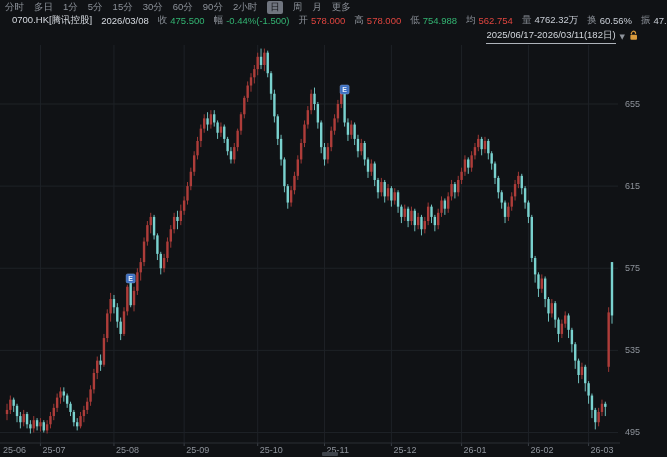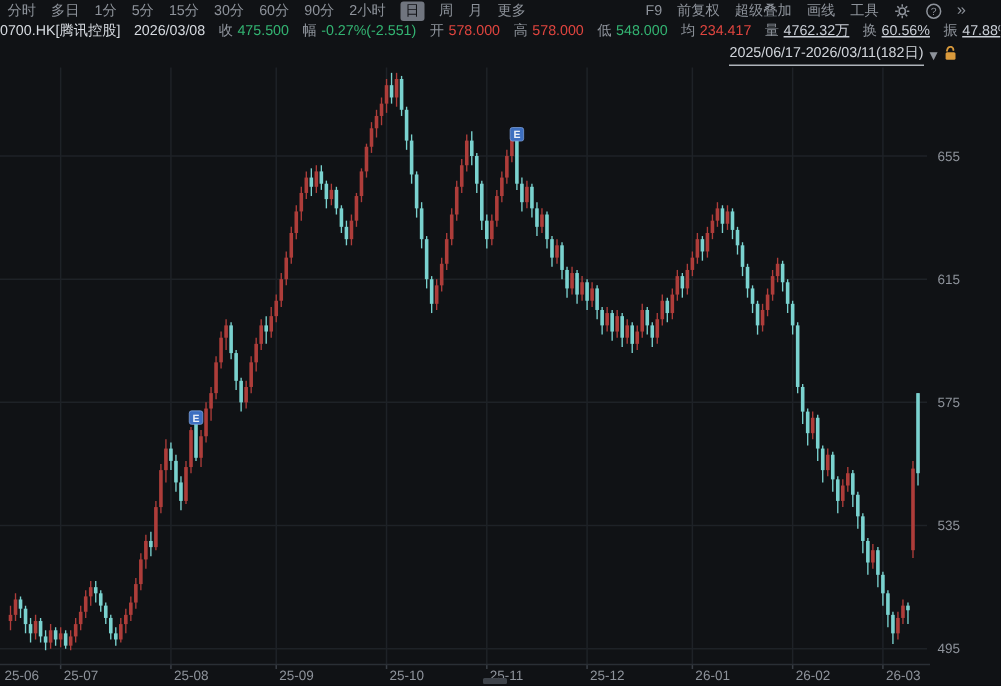--- a/index.html
+++ b/index.html
@@ -9,27 +9,27 @@
   .topbar{position:absolute;top:0;left:0;width:649px;height:14px;display:flex;align-items:center;
           padding:0 5px;box-sizing:border-box;font-size:9.5px;white-space:nowrap;}
   .periods{display:flex;align-items:center;gap:10px;}
   .period{color:#8e939b;cursor:default;}
   .period.active{background:#70757f;color:#111317;padding:0 3px;border-radius:2px;}
   .topbar-right{margin-left:auto;display:flex;align-items:center;gap:10px;color:#8e939b;}
   .tb-icon{display:flex;align-items:center;}
   .expand-glyph{font-size:11px;line-height:10px;color:#8e939b;}
   
   .quotebar{position:absolute;top:14px;left:0;width:667px;height:13px;display:flex;align-items:center;
-            padding:0 0;box-sizing:border-box;font-size:9.5px;white-space:nowrap;gap:9px;}
+            padding:0 12px;box-sizing:border-box;font-size:9.5px;white-space:nowrap;gap:9px;}
   .q-sym,.q-date{color:#d6dae0;}
   .q-field{display:flex;gap:3px;align-items:center;}
   .q-label{color:#8e939b;}
   .v-green{color:#33b472;}
   .v-red{color:#e0453f;}
-  .v-white{color:#c9ced6;text-decoration:underline;}
+  .v-white{color:#c9ced6;}
   
   .range-selector{position:absolute;top:29px;right:28px;display:flex;align-items:center;gap:4px;
                   font-size:9.5px;z-index:5;}
   .range-text{color:#d2d6dc;border-bottom:1px solid #aeb3ba;padding-bottom:1px;}
   .range-caret{color:#8e939b;font-size:7px;font-family:"DejaVu Sans",sans-serif;}
   
   .chart-svg{position:absolute;top:0;left:0;}
   .scroll-thumb{position:absolute;left:322px;top:452px;width:16px;height:4px;background:#3e434a;border-radius:1px;}
 </style>
 </head>
@@ -456,72 +456,49 @@
         <span class="period">15分</span>
         <span class="period">30分</span>
         <span class="period">60分</span>
         <span class="period">90分</span>
         <span class="period">2小时</span>
         <span class="period active">日</span>
         <span class="period">周</span>
         <span class="period">月</span>
         <span class="period">更多</span>
       </div>
-    <div class="topbar-right" id="topbar-right">
-        <span>F9</span>
-        <span>前复权</span>
-        <span>超级叠加</span>
-        <span>画线</span>
-        <span>工具</span>
-
-      <span class="tb-icon">
-        <svg width="11" height="11" viewBox="0 0 11 11">
-          <g stroke="#8e939b" stroke-width="1" fill="none">
-            <circle cx="5.5" cy="5.5" r="2.1"></circle>
-            <path d="M5.5 0.8v1.7M5.5 8.5v1.7M0.8 5.5h1.7M8.5 5.5h1.7M2.2 2.2l1.2 1.2M7.6 7.6l1.2 1.2M8.8 2.2L7.6 3.4M3.4 7.6L2.2 8.8"></path>
-          </g>
-        </svg>
-      </span>
-      <span class="tb-icon">
-        <svg width="11" height="11" viewBox="0 0 11 11">
-          <circle cx="5.5" cy="5.5" r="4.6" stroke="#8e939b" fill="none"></circle>
-          <text x="5.5" y="8" font-size="7" fill="#8e939b" text-anchor="middle" font-family="Liberation Sans, sans-serif">?</text>
-        </svg>
-      </span>
-      <span class="expand-glyph">»</span>
-    </div>
   </div>
 
   <div class="quotebar">
     <span class="q-sym">0700.HK[腾讯控股]</span>
     <span class="q-date">2026/03/08</span>
     <span id="quote-fields" style="display:flex;gap:9px;">
         <span class="q-field">
           <span class="q-label">收</span>
           <span class="v-green">475.500</span>
         </span>
         <span class="q-field">
           <span class="q-label">幅</span>
-          <span class="v-green">-0.27%(-2.551)</span>
+          <span class="v-green">-0.44%(-1.500)</span>
         </span>
         <span class="q-field">
           <span class="q-label">开</span>
           <span class="v-red">578.000</span>
         </span>
         <span class="q-field">
           <span class="q-label">高</span>
           <span class="v-red">578.000</span>
         </span>
         <span class="q-field">
           <span class="q-label">低</span>
-          <span class="v-green">548.000</span>
+          <span class="v-green">754.988</span>
         </span>
         <span class="q-field">
           <span class="q-label">均</span>
-          <span class="v-red">234.417</span>
+          <span class="v-red">562.754</span>
         </span>
         <span class="q-field">
           <span class="q-label">量</span>
           <span class="v-white">4762.32万</span>
         </span>
         <span class="q-field">
           <span class="q-label">换</span>
           <span class="v-white">60.56%</span>
         </span>
         <span class="q-field">

